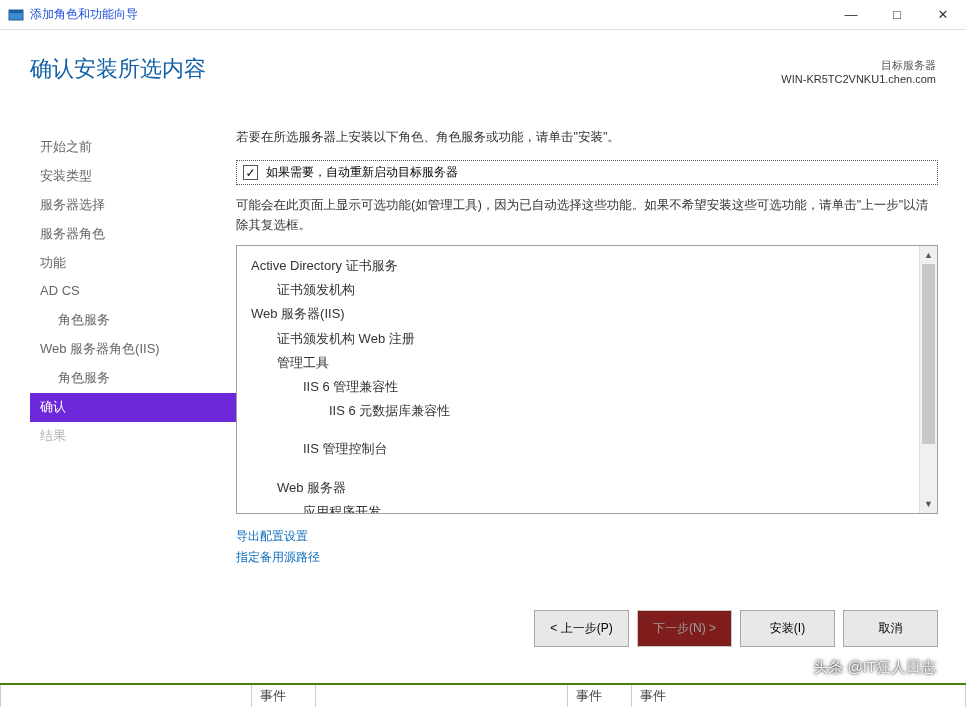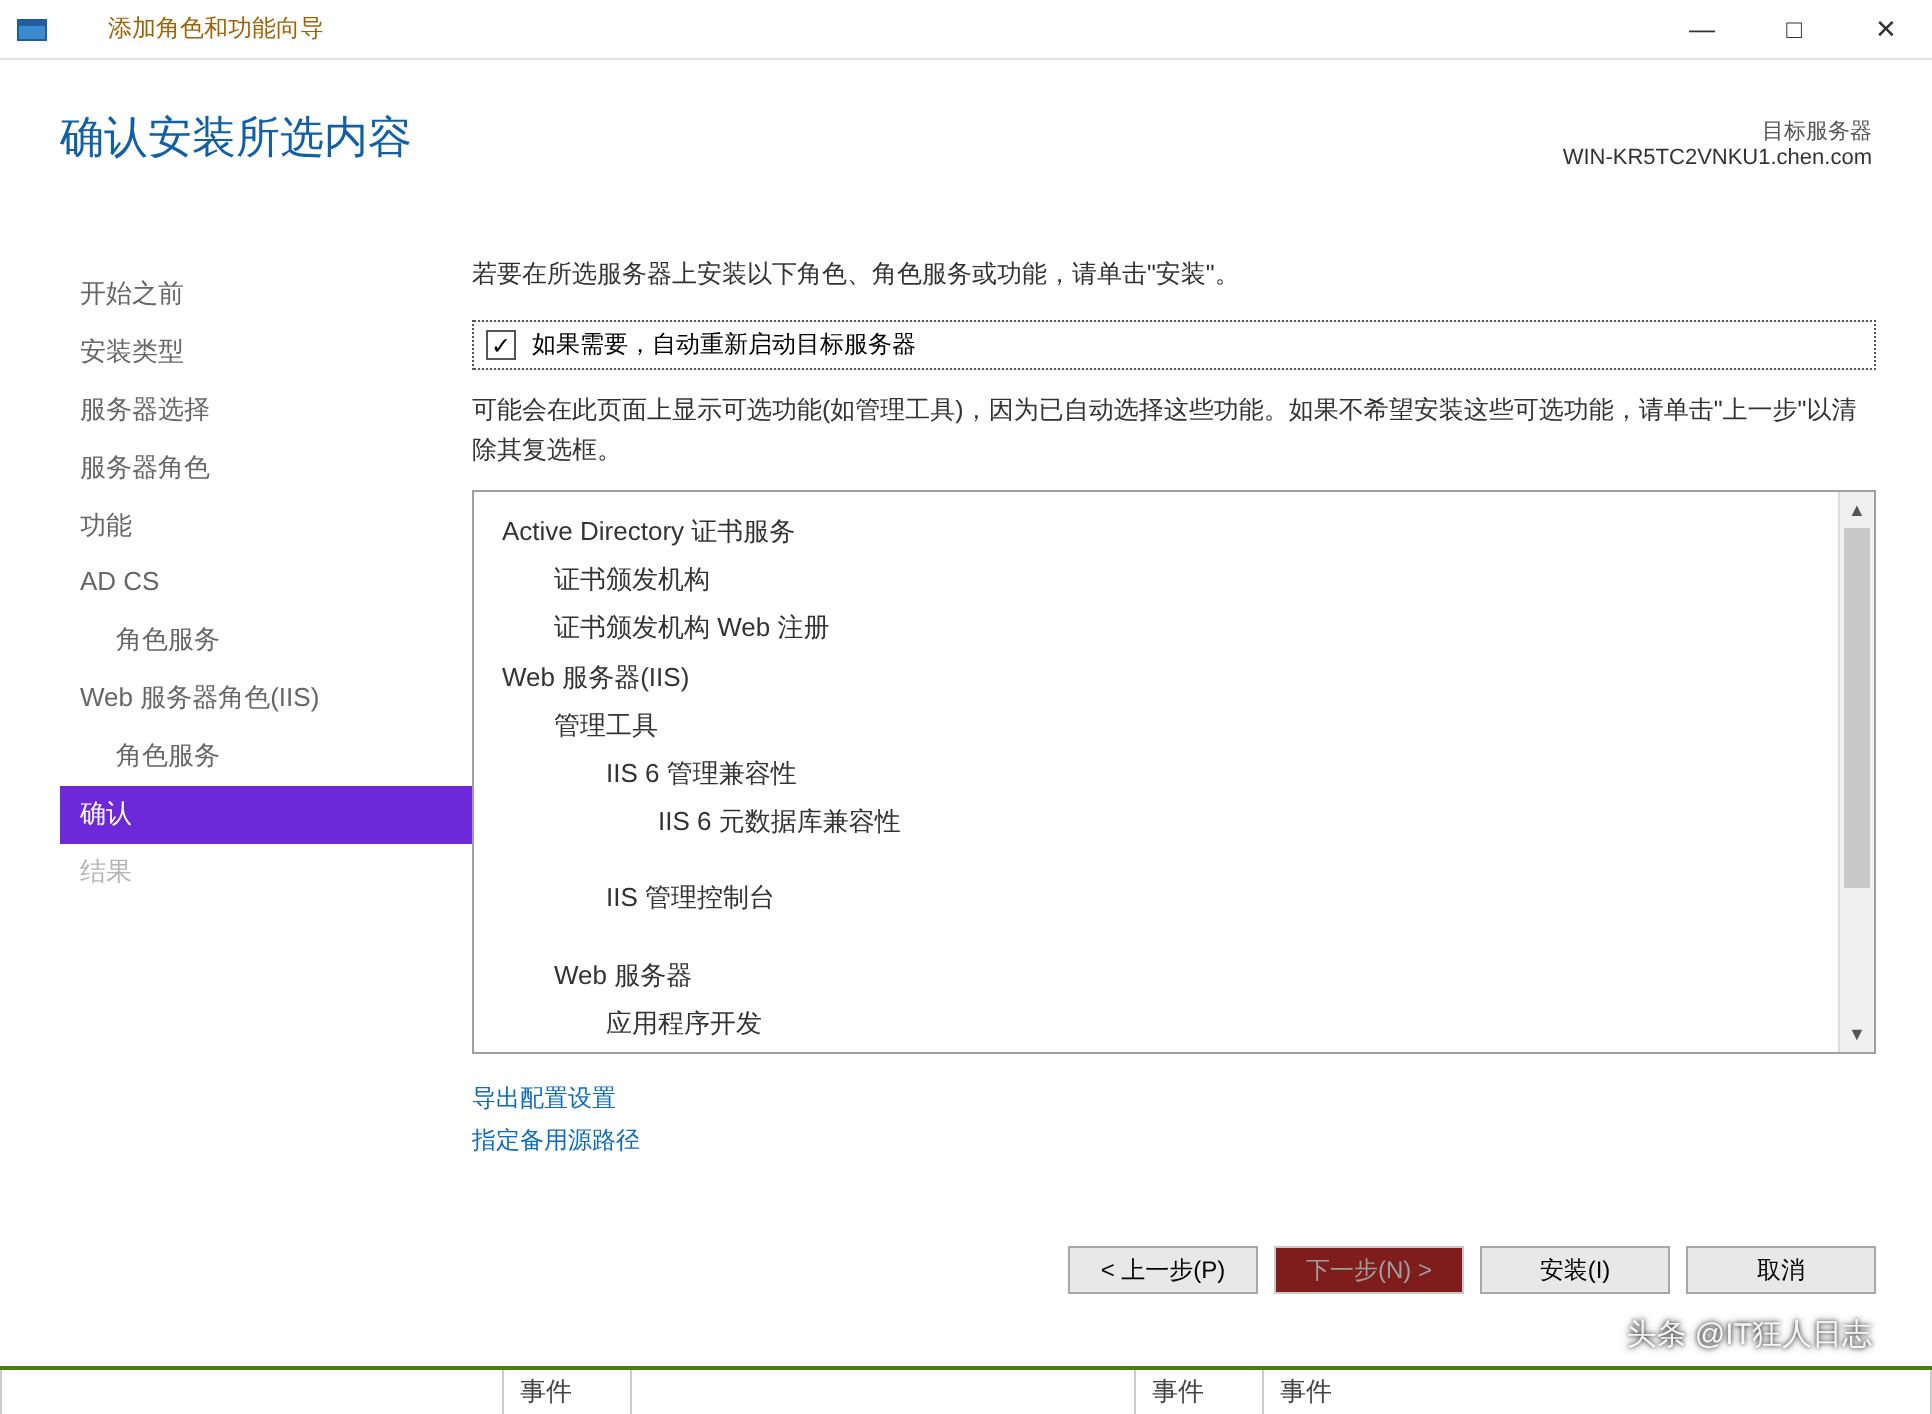--- a/index.html
+++ b/index.html
@@ -18,21 +18,21 @@
     align-items: center;
     border-bottom: 1px solid #e0e0e0;
   }
   .titlebar .app-icon {
     width: 16px; height: 16px;
     margin: 0 6px 0 8px;
     display: inline-flex;
     align-items: center;
     justify-content: center;
   }
-  .titlebar .title { flex: 1; font-size: 12px; color: #a16207; margin-left: 24px; }
+  .titlebar .title { flex: 1; font-size: 12px; color: #1d4ed8; }
   .winbtn {
     width: 46px; height: 30px;
     display: flex;
     align-items: center;
     justify-content: center;
     font-size: 13px;
     color: #333;
     font-family: "Segoe UI Symbol", sans-serif;
   }
 
@@ -180,21 +180,21 @@
   }
 
   .button-row {
     display: flex;
     justify-content: flex-end;
     gap: 8px;
     padding: 18px 28px 12px 0;
   }
   .btn-std {
     min-width: 95px;
-    height: 24px;
+    height: 37px;
     border: 1px solid #a7a7a7;
     background: #e8e8e8;
     font-size: 12px;
     display: inline-flex;
     align-items: center;
     justify-content: center;
     padding: 0 10px;
     cursor: pointer;
   }
   .btn-std.disabled { color: #9e9e9e; border-color: #c9c9c9; background: #7f1d1d; }
@@ -277,22 +277,22 @@
         <span class="chkbox">✓</span>
         <span>如果需要，自动重新启动目标服务器</span>
       </div>
 
       <div class="note">可能会在此页面上显示可选功能(如管理工具)，因为已自动选择这些功能。如果不希望安装这些可选功能，请单击"上一步"以清除其复选框。</div>
 
       <div class="listbox">
         <div class="listbox-inner" id="listbox">
             <div class="lb-item lb-l0">Active Directory 证书服务</div>
             <div class="lb-item lb-l1">证书颁发机构</div>
+            <div class="lb-item lb-l0">Web 服务器(IIS)</div>
             <div class="lb-item lb-l1">证书颁发机构 Web 注册</div>
-            <div class="lb-item lb-l0">Web 服务器(IIS)</div>
             <div class="lb-item lb-l1">管理工具</div>
             <div class="lb-item lb-l2">IIS 6 管理兼容性</div>
             <div class="lb-item lb-l3" style="margin-bottom: 14px;">IIS 6 元数据库兼容性</div>
             <div class="lb-item lb-l2" style="margin-bottom: 14px;">IIS 管理控制台</div>
             <div class="lb-item lb-l1">Web 服务器</div>
             <div class="lb-item lb-l2">应用程序开发</div>
             <div class="lb-item lb-l3">ASP</div>
           </div>
         <div class="lb-scroll">
           <div class="btn">▲</div>

